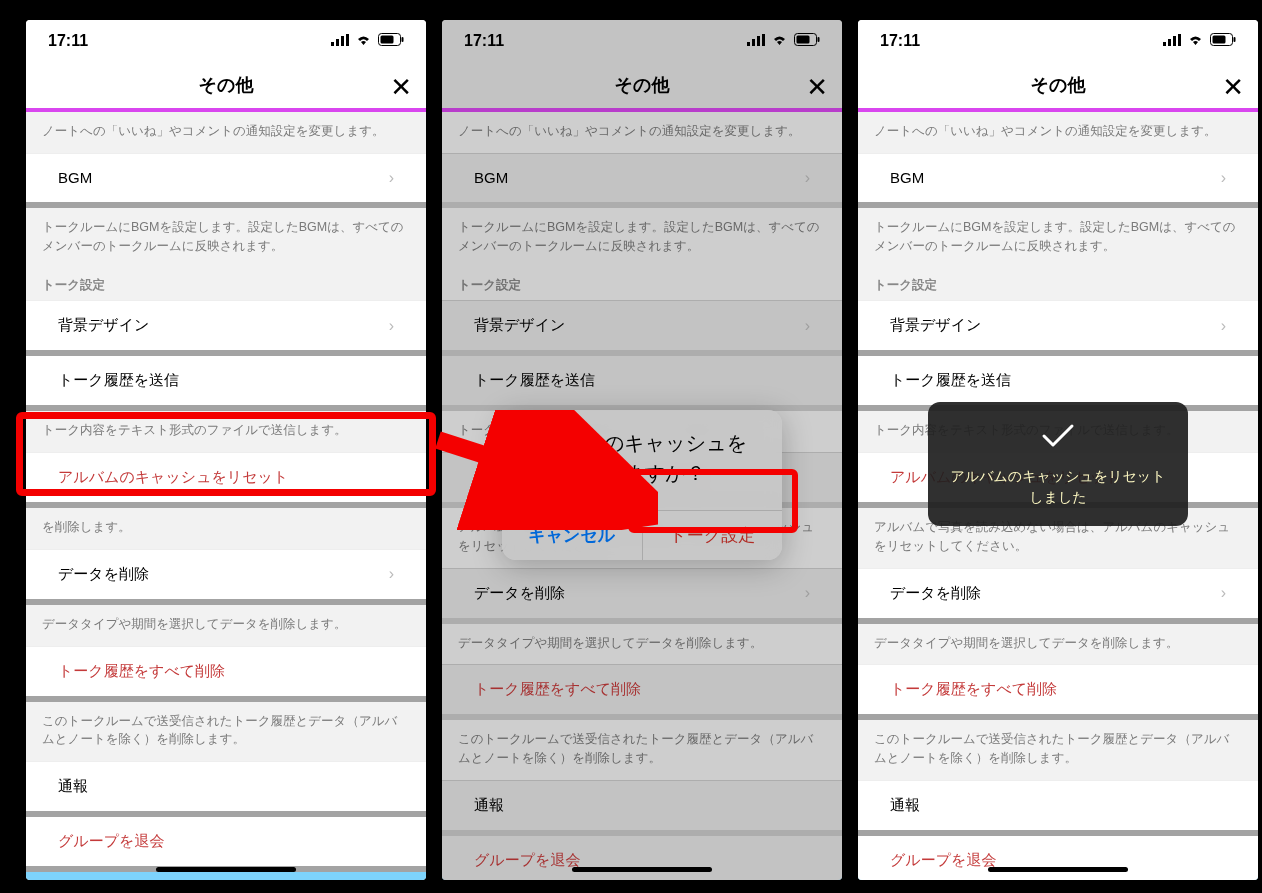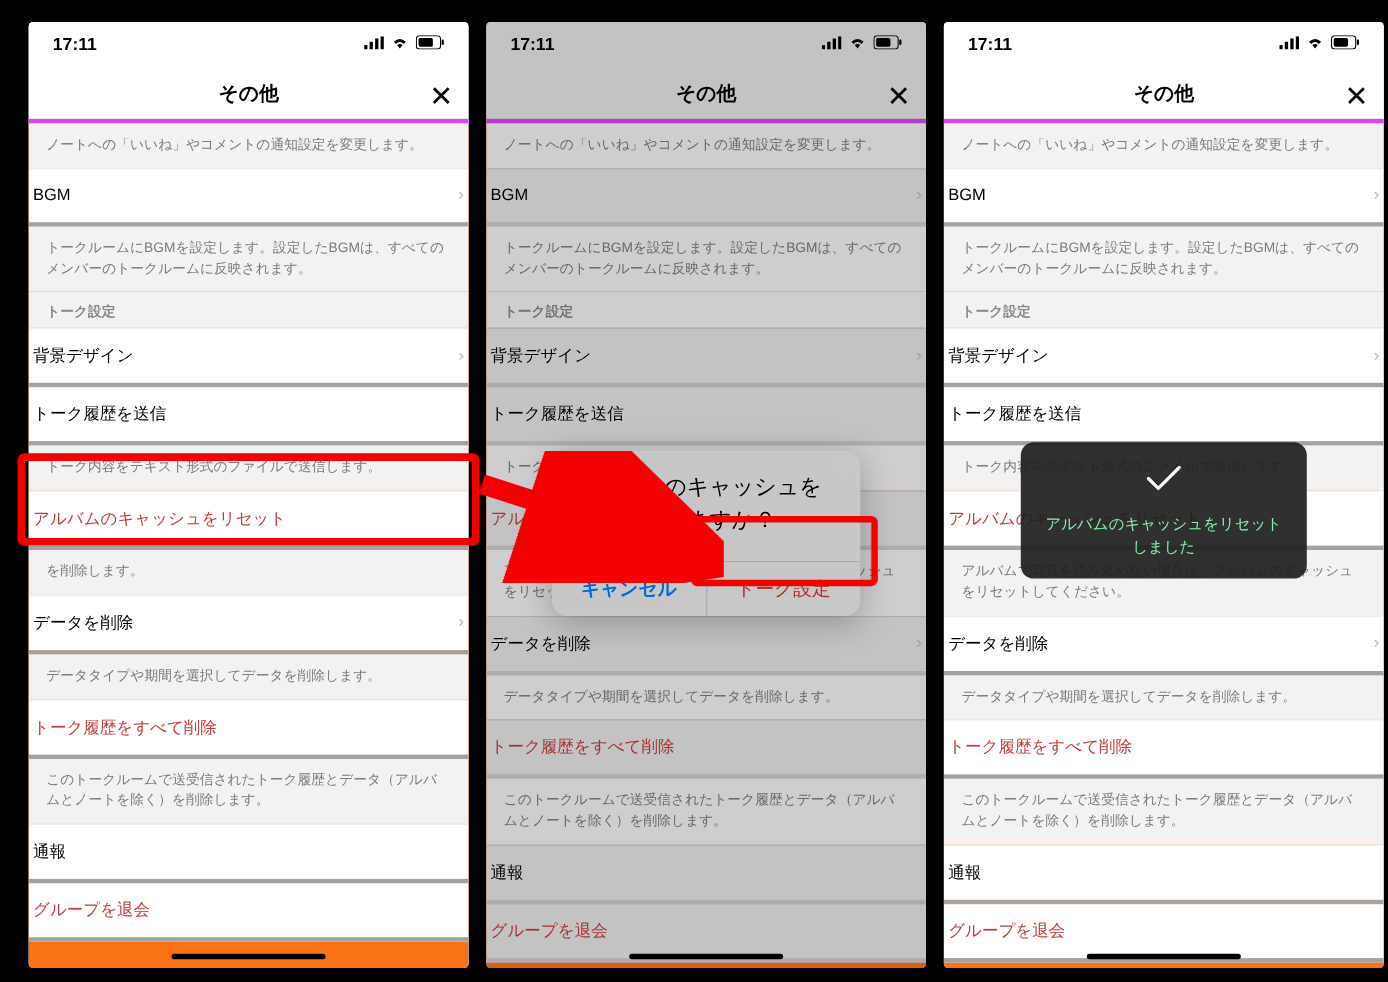--- a/index.html
+++ b/index.html
@@ -14,44 +14,44 @@
   .dim .row { border-color:#ccc; }
 
   .statusbar { height:42px; display:flex; align-items:center; justify-content:space-between; padding:0 22px; font-weight:600; font-size:16px; background:#fff; }
   .sb-right { display:flex; align-items:center; gap:6px; }
   .sb-icon { display:inline-block; }
 
   .header-bar { height:50px; display:flex; align-items:center; justify-content:center; position:relative; background:#fff; border-bottom:4px solid #d946ef; }
   .header-title { font-size:18px; font-weight:600; }
   .close-x { position:absolute; right:14px; top:10px; font-size:26px; font-weight:300; cursor:pointer; }
 
-  .content { height:calc(100% - 92px); overflow:hidden; background:#f97316; position:relative; }
+  .content { height:calc(100% - 92px); overflow:hidden; background:#7dd3fc; position:relative; }
   .desc { font-size:12.5px; color:#7a7a7a; padding:10px 16px 12px; background:#f2f2f2; line-height:1.5; }
   .section-label { font-size:12.5px; color:#888; padding:10px 16px 6px; background:#f2f2f2;font-weight:bold; }
-  .row { background:#fff; padding:15px 4px; font-size:15px; display:flex; align-items:center; justify-content:space-between; border-bottom:4px solid #a3a3a3; cursor:pointer; }
+  .row { background:#fff; padding:15px 32px; font-size:15px; display:flex; align-items:center; justify-content:space-between; border-bottom:6px solid #a3a3a3; cursor:pointer; }
   .row .chev { color:#bbb; font-size:16px; }
   .destructive { color:#c43a3a; }
   .row-group-top { border-top:1px solid #eee; }
 
   .home-indicator { position:absolute; bottom:8px; left:50%; transform:translateX(-50%); width:140px; height:5px; background:#000; border-radius:3px; }
 
   .highlight-box { position:absolute; border:7px solid #f40000; border-radius:6px; pointer-events:none; z-index:5; }
   .hb1 { left:6px; top:402px; width:420px; height:84px; }
 
   .arrow-svg { position:absolute; z-index:6; pointer-events:none; }
   .alert { position:absolute; left:50%; top:390px; transform:translateX(-50%); width:280px; background:#eaeaeaee; border-radius:14px; overflow:hidden; z-index:4; box-shadow:0 6px 30px rgba(0,0,0,0.25); backdrop-filter: blur(8px); }
   .alert-msg { padding:18px 20px 22px; font-size:20px; text-align:left; color:#000; line-height:1.5; }
   .alert-buttons { display:flex; border-top:1px solid #c8c8c8; }
   .alert-btn { flex:1; text-align:center; padding:13px 0; font-size:17px; cursor:pointer; }
   .alert-btn.cancel { color:#007aff; font-weight:600; border-right:1px solid #c8c8c8; }
   .alert-btn.confirm { color:#d0342c; }
 
   .hb2-local { position:absolute; border:6px solid #f40000; border-radius:6px; left:618px; top:459px; width:170px; height:64px; z-index:7; pointer-events:none; }
 
-  .toast { position:absolute; left:50%; top:382px; transform:translateX(-50%); width:260px; background:#1e1e1eeb; border-radius:12px; padding:20px 16px 18px; text-align:center; color:#86efac; z-index:4; }
+  .toast { position:absolute; left:50%; top:382px; transform:translateX(-50%); width:260px; background:#1e1e1eeb; border-radius:12px; padding:20px 16px 18px; text-align:center; color:#fef9c3; z-index:4; }
   .toast .check { font-size:30px; margin-bottom:10px; }
   .toast-msg { font-size:14px; line-height:1.5; }
 </style>
 </head>
 <body>
 
 <div class="stage">
 
   <div class="phone p1">
     <div class="statusbar">

